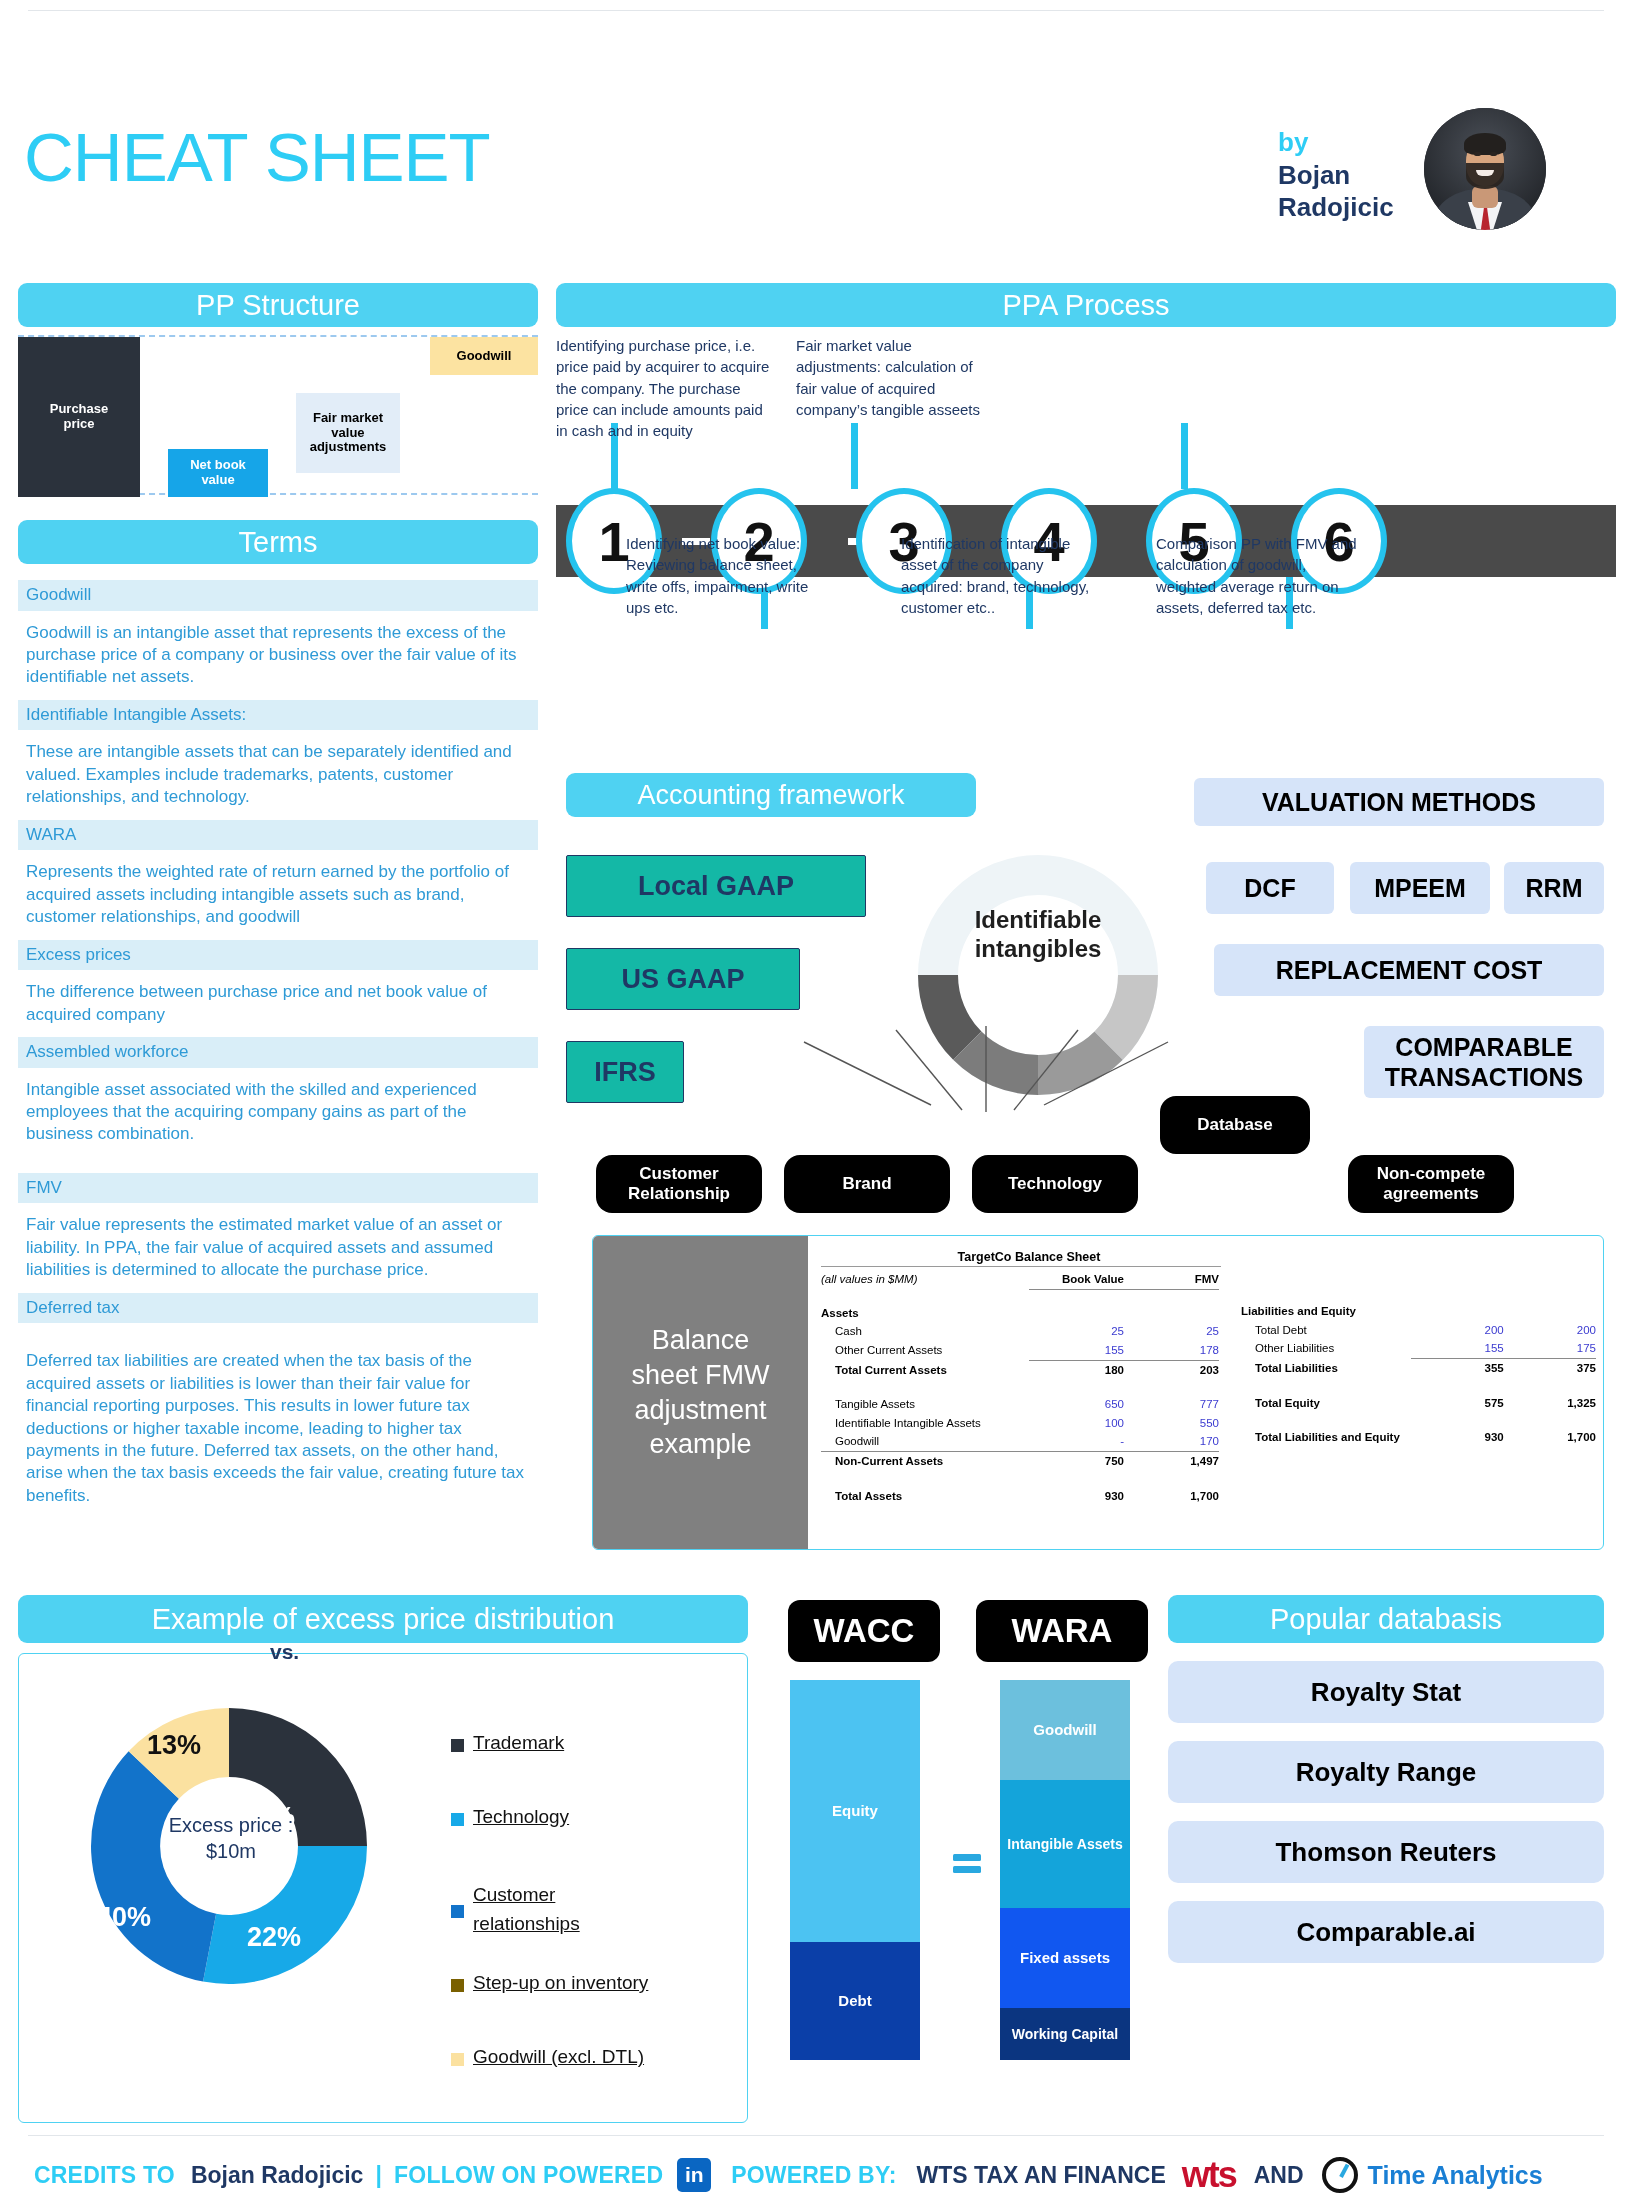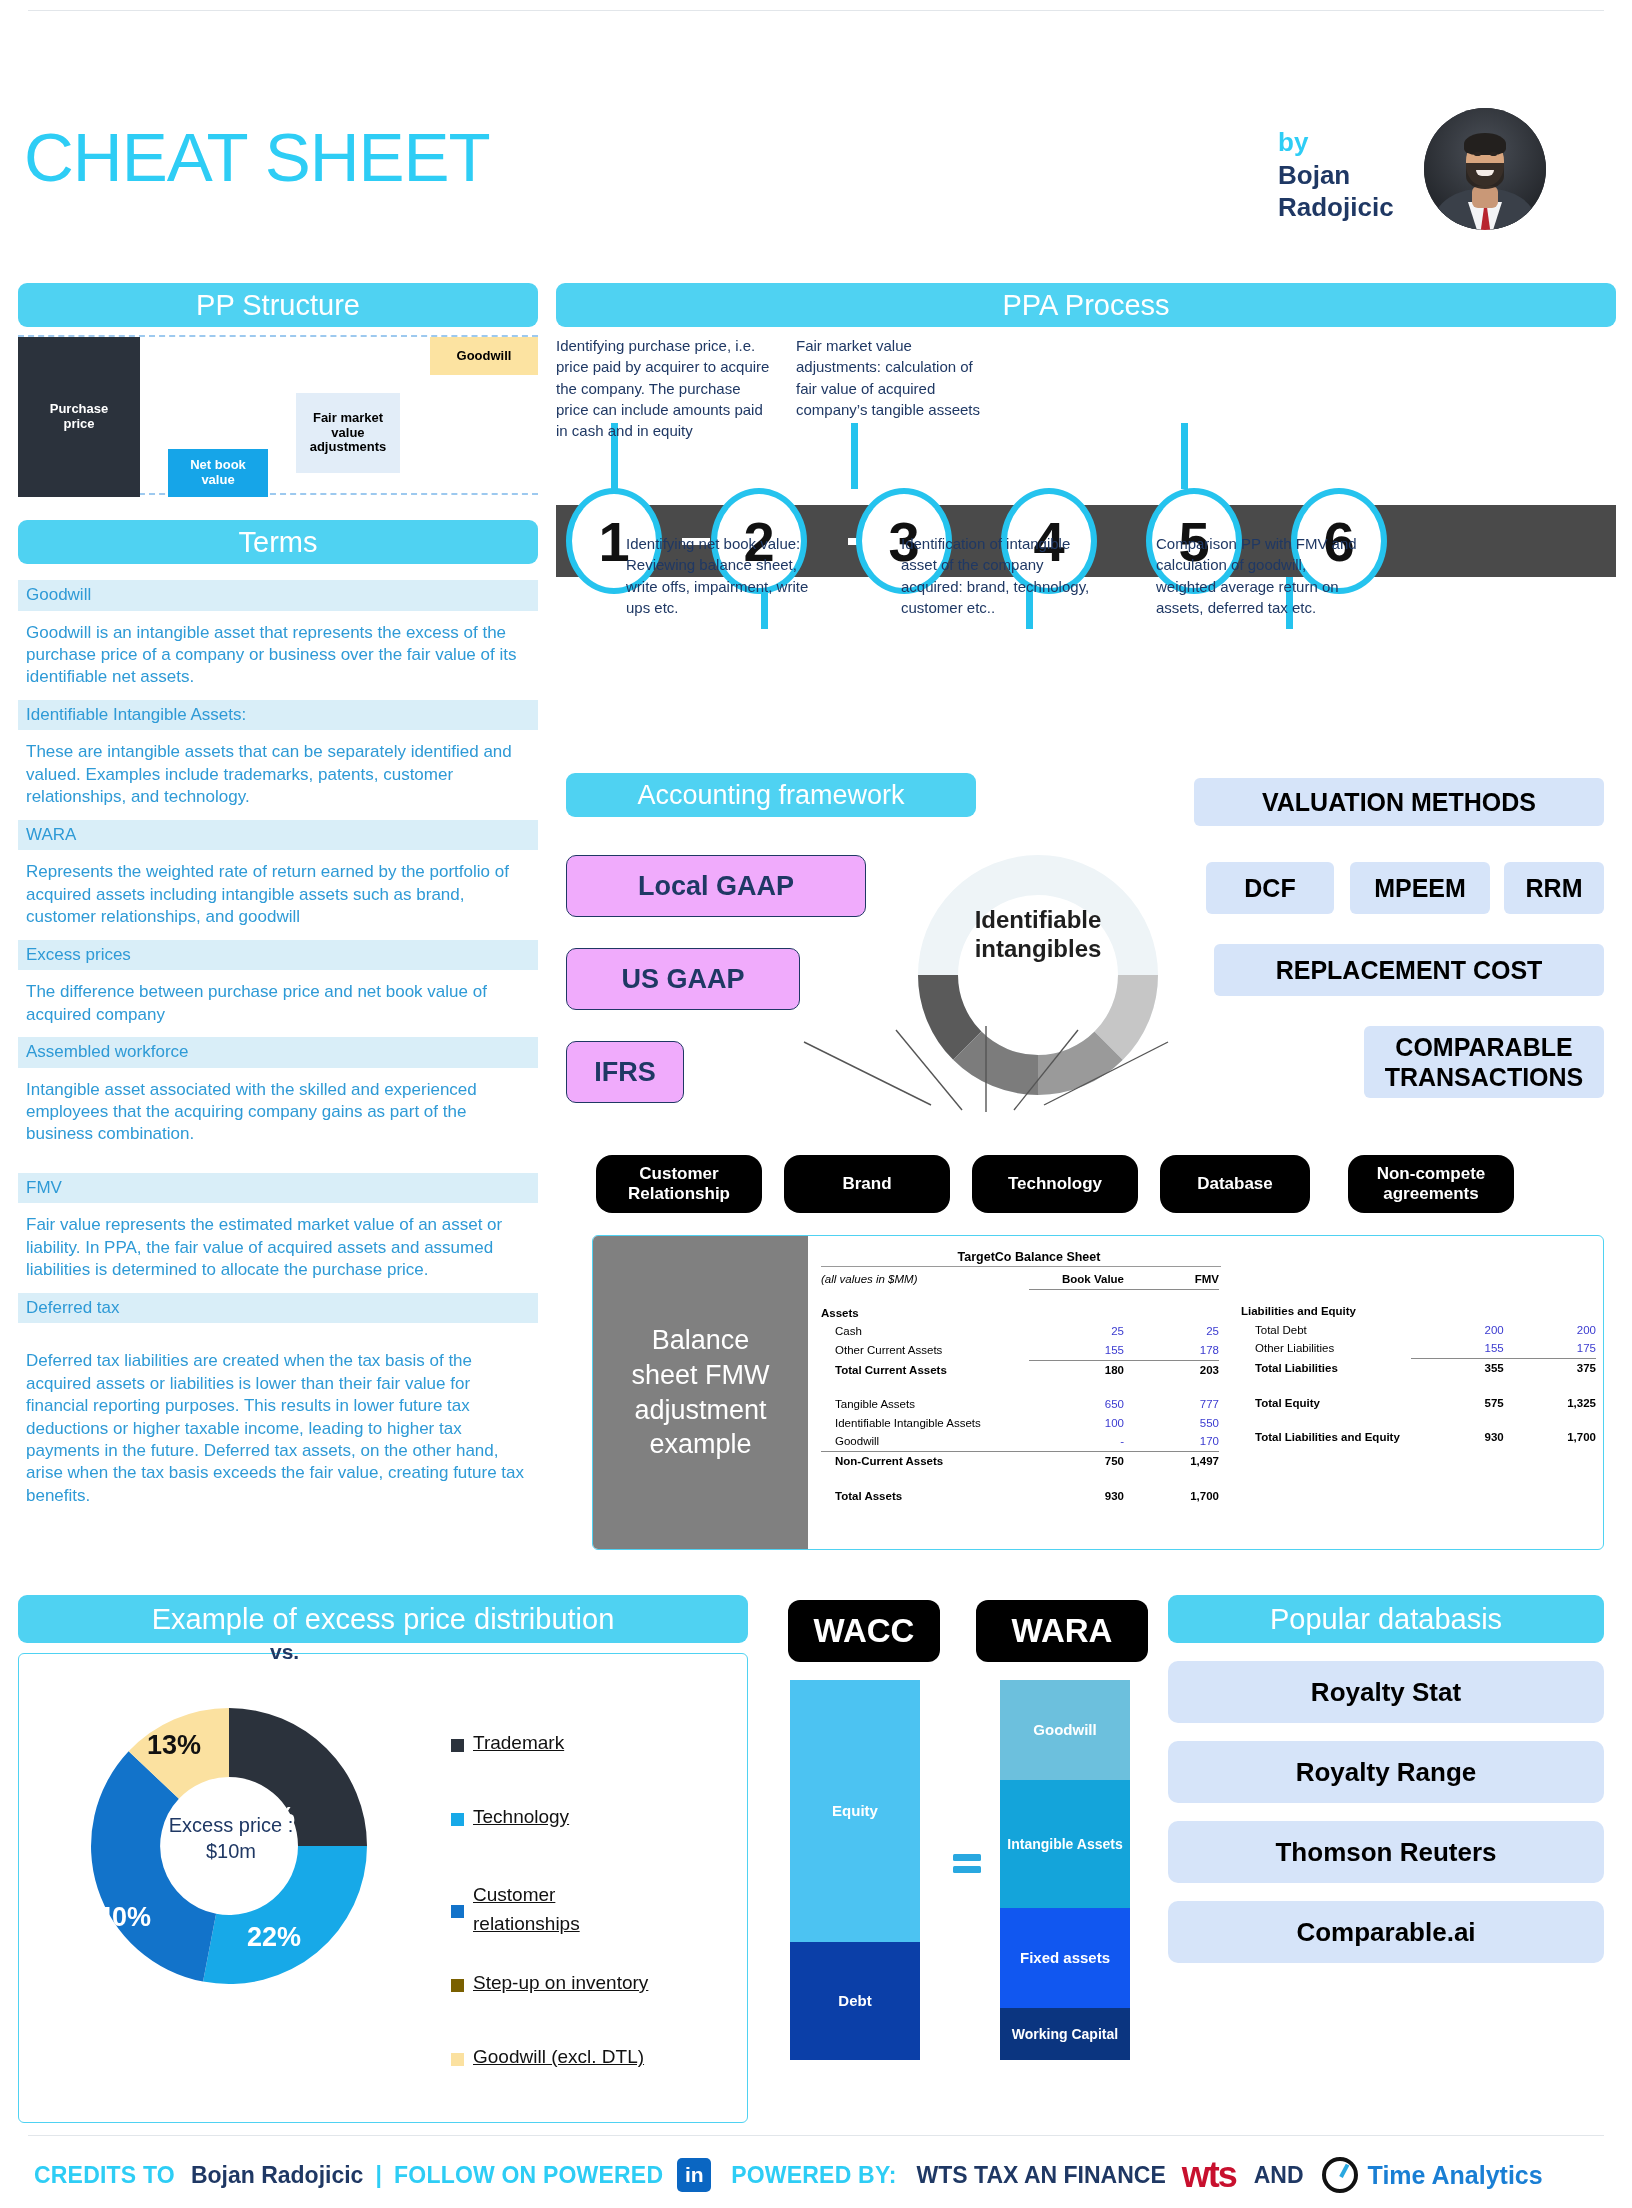--- a/index.html
+++ b/index.html
@@ -91,21 +91,21 @@
     background:#ffffff; border:6px solid #25c3ee;
     display:flex; align-items:center; justify-content:center;
     font-size:56px; font-weight:bold; color:#111111; font-family:"Liberation Sans", sans-serif;
   }
   .stem { position:absolute; width:7px; background:#25c3ee; }
   .ppa-txt { position:absolute; font-size:15px; line-height:1.42; color:#1f3864; }
 
   
   .af-head { position:absolute; left:566px; top:773px; width:410px; height:44px; }
   .af-box {
-    position:absolute; background:#f0abfc; border:1.5px solid #1f3864; border-radius:10px;
+    position:absolute; background:#14b8a6; border:1.5px solid #1f3864; border-radius:2px;
     display:flex; align-items:center; justify-content:center;
     font-size:27px; font-weight:bold; color:#1f3864;
   }
   .vm-box {
     position:absolute; background:#d6e4f9; border-radius:6px;
     display:flex; align-items:center; justify-content:center; text-align:center;
     font-size:25px; font-weight:bold; color:#000000; line-height:1.2;
   }
 
   
@@ -309,21 +309,21 @@
   <line x1="365" y1="105" x2="238" y2="42" stroke="#555" stroke-width="1.4"></line>
   <line x1="396" y1="110" x2="330" y2="30" stroke="#555" stroke-width="1.4"></line>
   <line x1="420" y1="112" x2="420" y2="26" stroke="#555" stroke-width="1.4"></line>
   <line x1="448" y1="110" x2="512" y2="30" stroke="#555" stroke-width="1.4"></line>
   <line x1="478" y1="105" x2="602" y2="42" stroke="#555" stroke-width="1.4"></line>
 </svg>
 
 <div class="ii-node" style="left:596px;  top:1155px; width:166px;">Customer<br>Relationship</div>
 <div class="ii-node" style="left:784px;  top:1155px; width:166px;">Brand</div>
 <div class="ii-node" style="left:972px;  top:1155px; width:166px;">Technology</div>
-<div class="ii-node" style="left:1160px; top:1155px; width:150px;">Database</div>
+<div class="ii-node" style="left:1160px; top:1096px; width:150px;">Database</div>
 <div class="ii-node" style="left:1348px; top:1155px; width:166px;">Non-compete<br>agreements</div>
 
 <div class="bs-card">
   <div class="bs-grey">
     <span>Balance<br>sheet FMW<br>adjustment<br>example</span>
   </div>
   <div class="bs-table">
     <div class="bs-left">
       <div class="bs-title">TargetCo Balance Sheet</div>
       <div class="bs-rule" style="width:400px;margin-top:2px;"></div>

